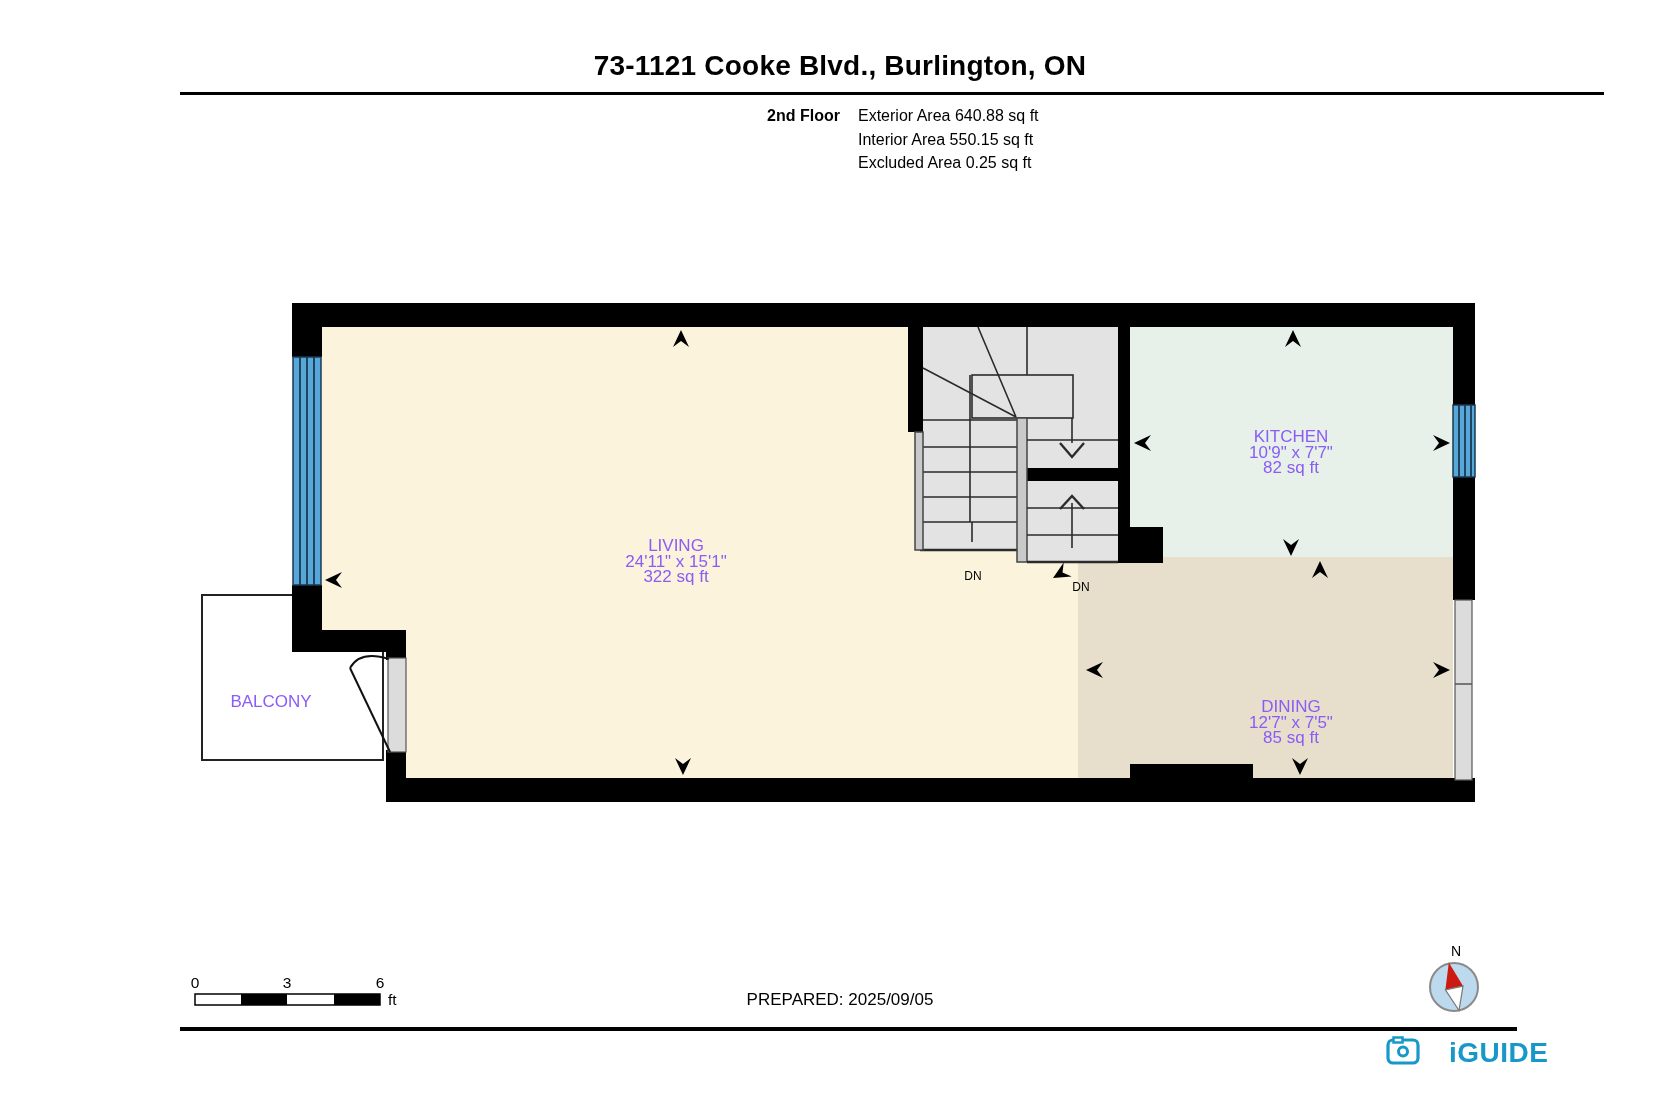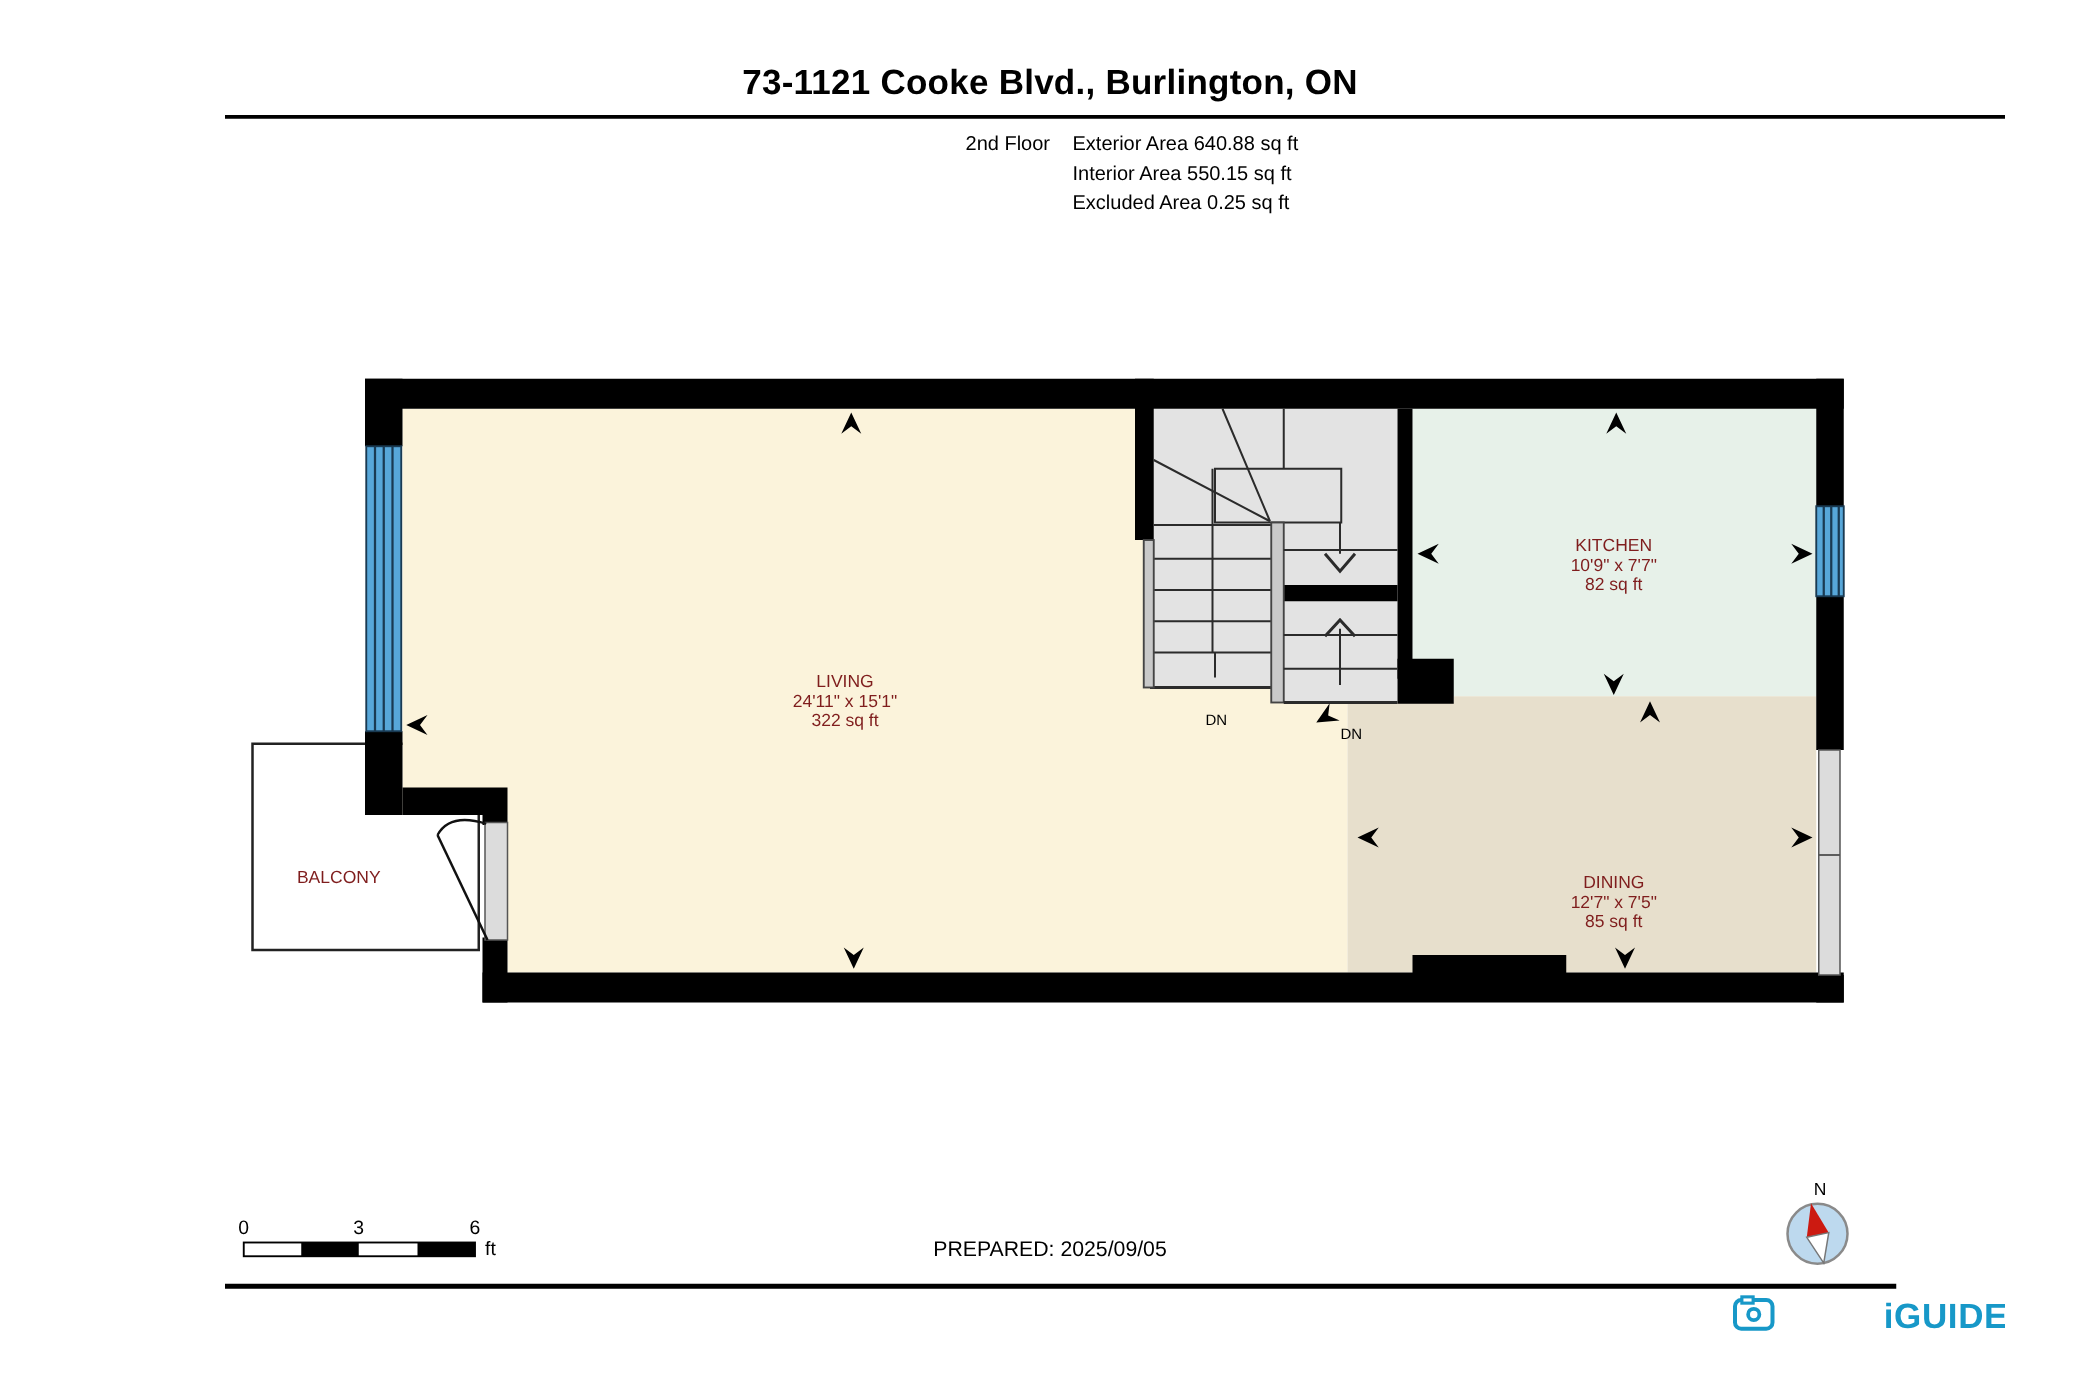--- a/index.html
+++ b/index.html
@@ -6,21 +6,21 @@
   #page{position:relative;width:1604px;height:1120px;background:#fff;overflow:hidden;
         font-family:"Liberation Sans", sans-serif;color:#000;}
   #plan-svg{position:absolute;left:0;top:0;z-index:1;}
   .txt{position:absolute;white-space:nowrap;z-index:3;}
   .centerx{transform:translateX(-50%);}
   .centerxy{transform:translate(-50%,-50%);text-align:center;}
   .rightx{transform:translateX(-100%);}
   #title{font-size:28px;font-weight:bold;letter-spacing:.2px;}
   .hrule{position:absolute;background:#000;z-index:2;}
   .hdr-line{font-size:16px;line-height:23.5px;}
-  .room-label{font-size:14px;line-height:15.6px;color:#7f1d1d;}
+  .room-label{font-size:17px;line-height:15.6px;color:#8b5cf6;}
   .dn-label{font-size:12px;}
   .scale-num{font-size:15.5px;}
   #prepared{font-size:17px;}
   #disclaimer{font-size:14.3px;z-index:4;}
   #watermark{font-size:37px;color:#d6d6d6;z-index:2;letter-spacing:1px;}
   #brand-text{font-size:28px;font-weight:bold;color:var(--c-brand_teal,#1798C8);letter-spacing:.5px;}
   #compass-n{font-size:14px;}
   .wall{fill:var(--c-wall,#000);}
   .floor-living{fill:var(--c-living,#FBF3DB);}
   .floor-kitchen{fill:var(--c-kitchen,#E7F1E9);}
@@ -141,21 +141,21 @@
     <g stroke="var(--c-brand_teal,#1798C8)" fill="none">
       <rect x="1388" y="1040" width="30" height="23" rx="5" stroke-width="3.2"></rect>
       <circle cx="1403" cy="1051.5" r="4.5" stroke-width="3"></circle>
       <rect x="1393.5" y="1037.5" width="9" height="5" fill="#ffffff" stroke-width="2.5"></rect>
     </g>
   </svg>
 
   <div id="title" class="txt centerx" style="left:840px;top:50px;">73-1121 Cooke Blvd., Burlington, ON</div>
   <div class="hrule" style="left:180px;top:92px;width:1445px;height:3px;"></div>
 
-  <div class="txt hdr-line rightx" style="left:840px;top:104px;font-weight:normal;">2nd Floor</div>
+  <div class="txt hdr-line rightx" style="left:840px;top:104px;font-weight:bold;">2nd Floor</div>
   <div class="txt hdr-line" style="left:858px;top:104px;">Exterior Area 640.88 sq ft</div>
   <div class="txt hdr-line" style="left:858px;top:127.5px;">Interior Area 550.15 sq ft</div>
   <div class="txt hdr-line" style="left:858px;top:151px;">Excluded Area 0.25 sq ft</div>
 
   <div class="txt room-label centerxy" style="left:676px;top:561px;">
     <div>LIVING</div>
     <div>24'11" x 15'1"</div>
     <div>322 sq ft</div>
   </div>
   <div class="txt room-label centerxy" style="left:1291px;top:452px;">
@@ -176,15 +176,15 @@
   <div class="txt scale-num centerx" style="left:195px;top:974px;">0</div>
   <div class="txt scale-num centerx" style="left:287px;top:974px;">3</div>
   <div class="txt scale-num centerx" style="left:380px;top:974px;">6</div>
   <div class="txt scale-num" style="left:388px;top:991px;">ft</div>
 
   <div id="prepared" class="txt centerx" style="left:840px;top:990px;">PREPARED: 2025/09/05</div>
 
   <div class="hrule" style="left:180px;top:1027px;width:1337px;height:4px;"></div>
 
   <div id="compass-n" class="txt centerxy" style="left:1456px;top:951px;">N</div>
-  <div id="brand-text" class="txt" style="left:1507px;top:1037px;">iGUIDE</div>
+  <div id="brand-text" class="txt" style="left:1449px;top:1037px;">iGUIDE</div>
 
 </div>
 
 </body></html>

